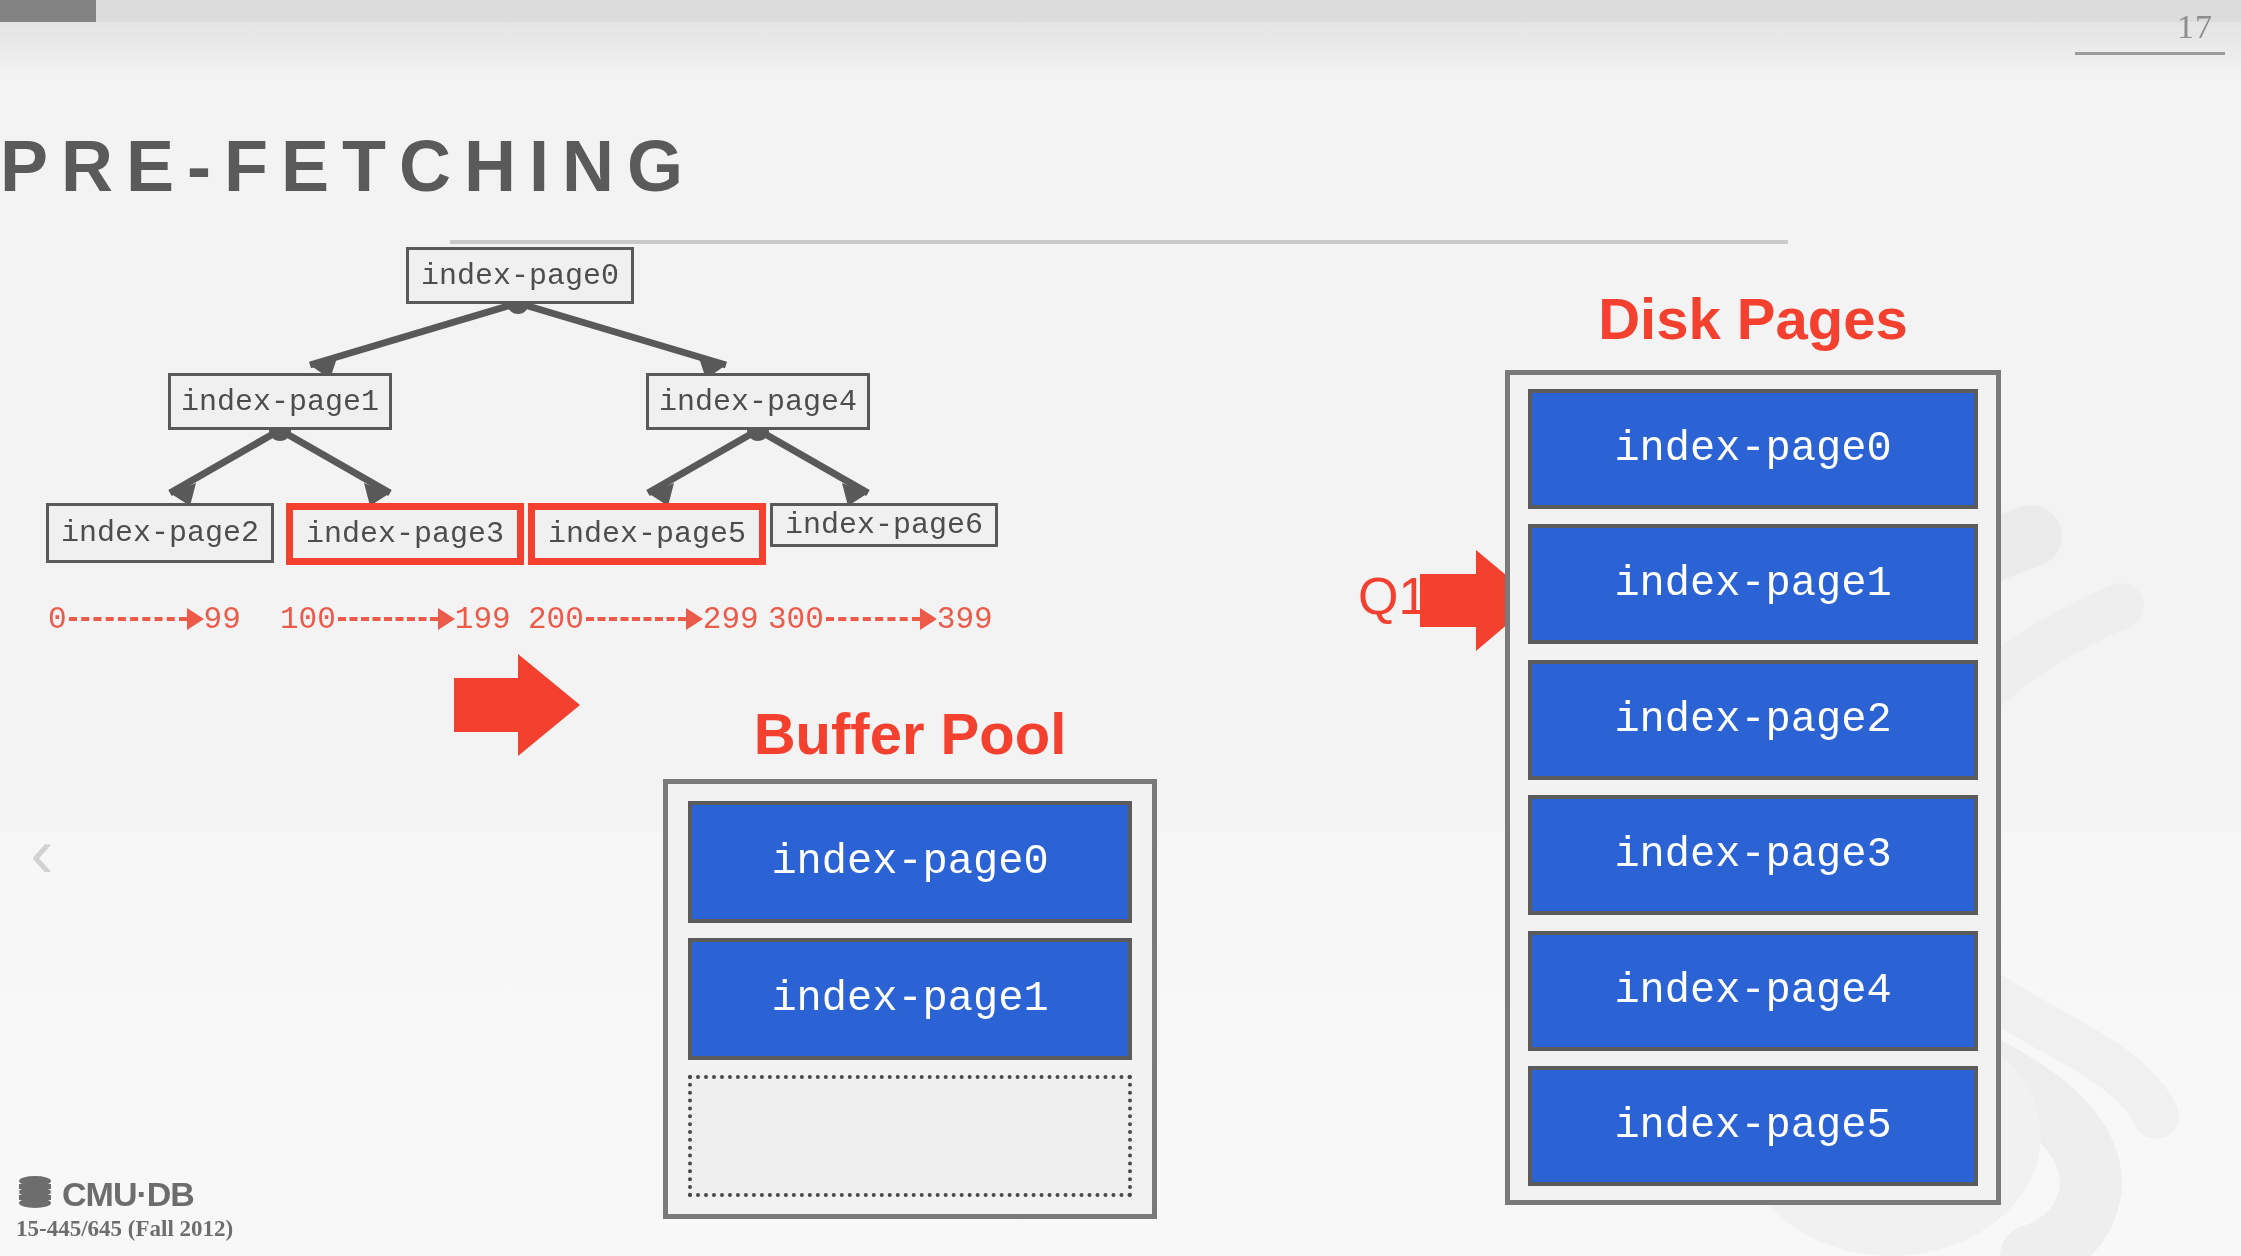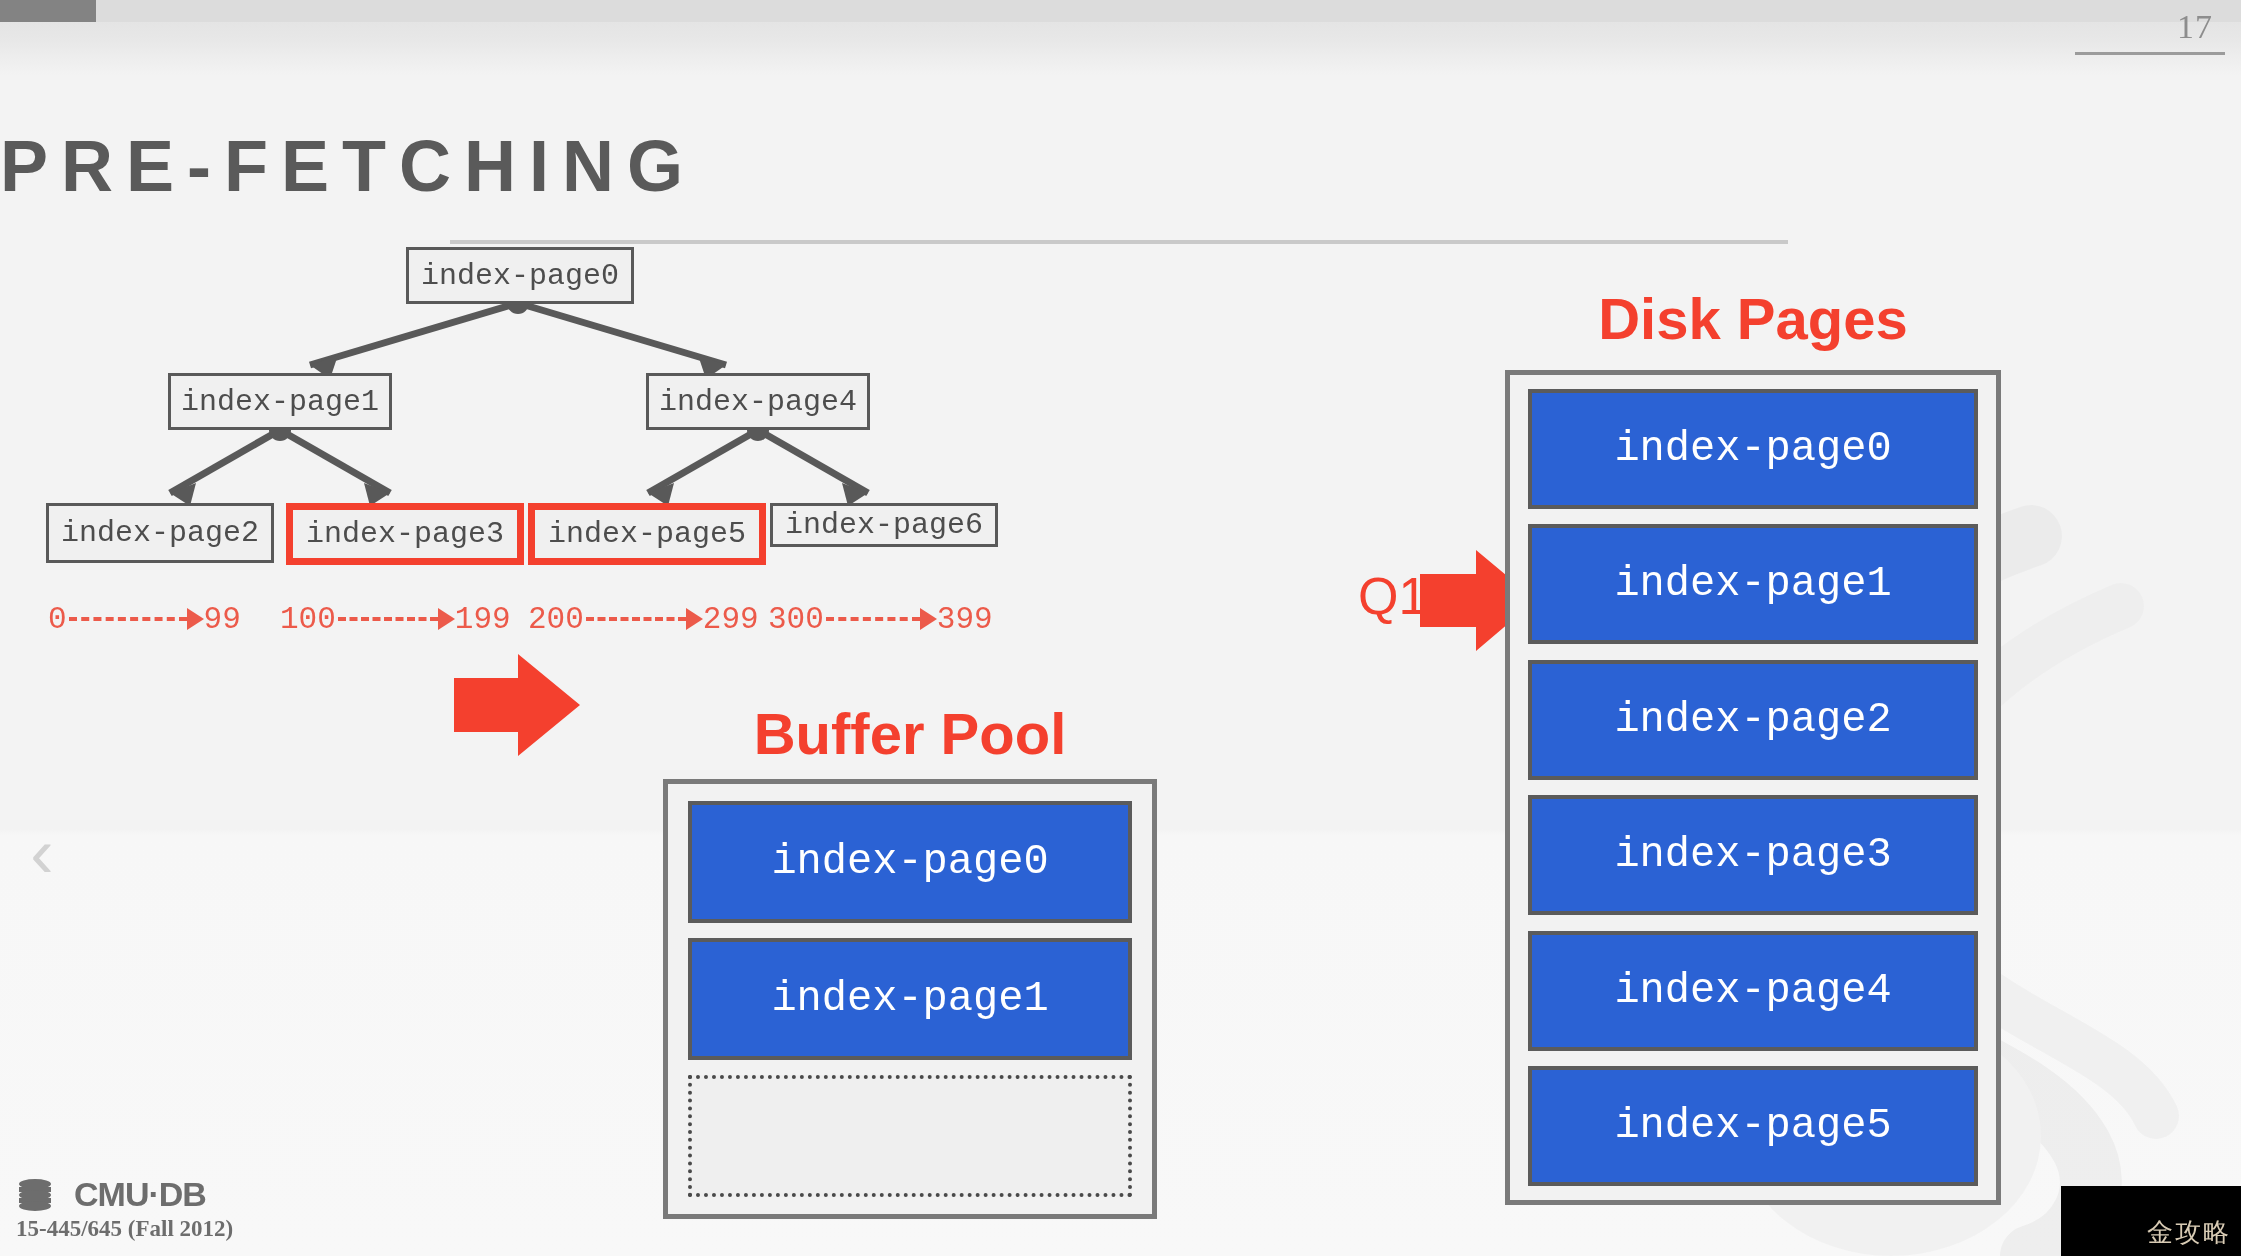--- a/index.html
+++ b/index.html
@@ -111,21 +111,21 @@
   
   #disk-box{left:1505px;top:370px;width:496px;height:835px;}
   #disk-heading{left:1505px;top:285px;width:496px;}
   #disk-slots{
     position:absolute;left:18px;top:14px;right:18px;bottom:14px;
     display:flex;flex-direction:column;justify-content:space-between;
   }
   #disk-slots .slot{height:120px;font-size:42px;}
   
   #footer{position:absolute;left:16px;bottom:14px;}
-  #logo-row{display:flex;align-items:center;gap:20px;}
+  #logo-row{display:flex;gap:8px;}
   #logo-text{
     font-size:34px;font-weight:700;color:#6d6d6d;letter-spacing:-1px;
     font-family:"Liberation Sans",sans-serif;
   }
   #course-text{
     margin-top:2px;font-family:"Liberation Serif",serif;
     font-size:23px;font-weight:700;color:#6d6d6d;
   }
   
   #corner-watermark{
@@ -292,17 +292,14 @@
         <rect x="3" y="9" width="32" height="5" fill="#6d6d6d"></rect>
         <ellipse cx="19" cy="17" rx="16" ry="5" fill="#6d6d6d"></ellipse>
         <rect x="3" y="20" width="32" height="5" fill="#6d6d6d"></rect>
         <ellipse cx="19" cy="28" rx="16" ry="5" fill="#6d6d6d"></ellipse>
       </svg>
       <span id="logo-text">CMU·DB</span>
     </div>
     <div id="course-text">15-445/645 (Fall 2012)</div>
   </div>
 
-  <div id="corner-watermark">
-    <span id="corner-watermark-text">金攻略</span>
-  </div>
 
 </div>
 
 </body></html>

